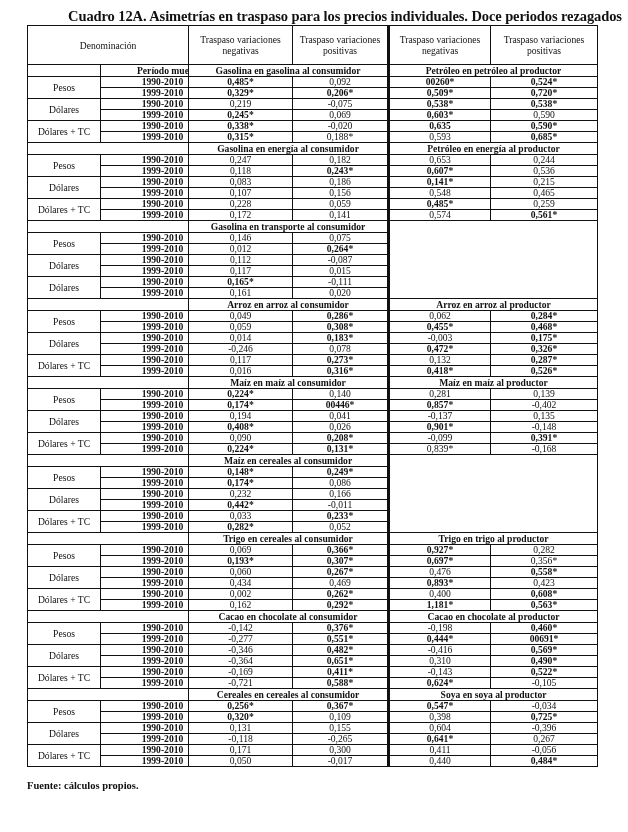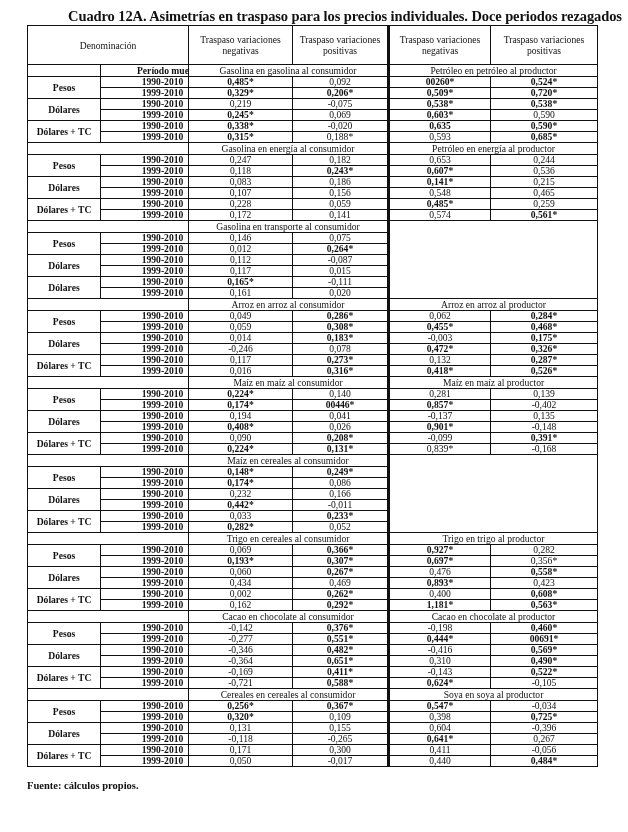--- a/index.html
+++ b/index.html
@@ -5,22 +5,22 @@
   html, body { margin:0; padding:0; background:#fff; }
   body { width:628px; height:832px; position:relative; overflow:hidden;
          font-family:"Liberation Serif","DejaVu Serif",serif; color:#111; }
   #title { position:absolute; left:0; top:8px; width:628px; text-align:center;
            font-weight:bold; font-size:14.5px; letter-spacing:-0.1px;padding-left:31px; }
   #tbl { position:absolute; left:27px; top:25px; border-collapse:collapse;
          table-layout:fixed; width:570px; font-size:9.6px; }
   #tbl td { border:1px solid #111; padding:0; text-align:center; line-height:10px;
             height:10px; white-space:nowrap; overflow:hidden; }
   #tbl td.hdr { height:38px; font-weight:normal; font-size:9.6px; line-height:11px; white-space:normal; }
-  #tbl td.sec { font-weight:normal; height:11px; }
-  #tbl td.lbl { font-weight:bold;margin-top:48px; }
+  #tbl td.sec { font-weight:bold; height:11px; }
+  #tbl td.lbl { font-weight:normal;margin-top:48px; }
   #tbl td.per { font-weight:bold;padding-left:36px; }
   #tbl td.thickR { border-right:3px solid #111; }
   #tbl td.b { font-weight:bold; }
   #tbl td.empty { border:none; border-left:3px solid #111; }
   #source { position:absolute; left:27px; top:780px; font-weight:bold; font-size:10.5px; }
   col.c0 { width:73px; } col.c1 { width:88px; } col.c2 { width:104px; }
   col.c3 { width:96px; } col.c4 { width:102px; } col.c5 { width:107px; }
 </style>
 </head>
 <body>

